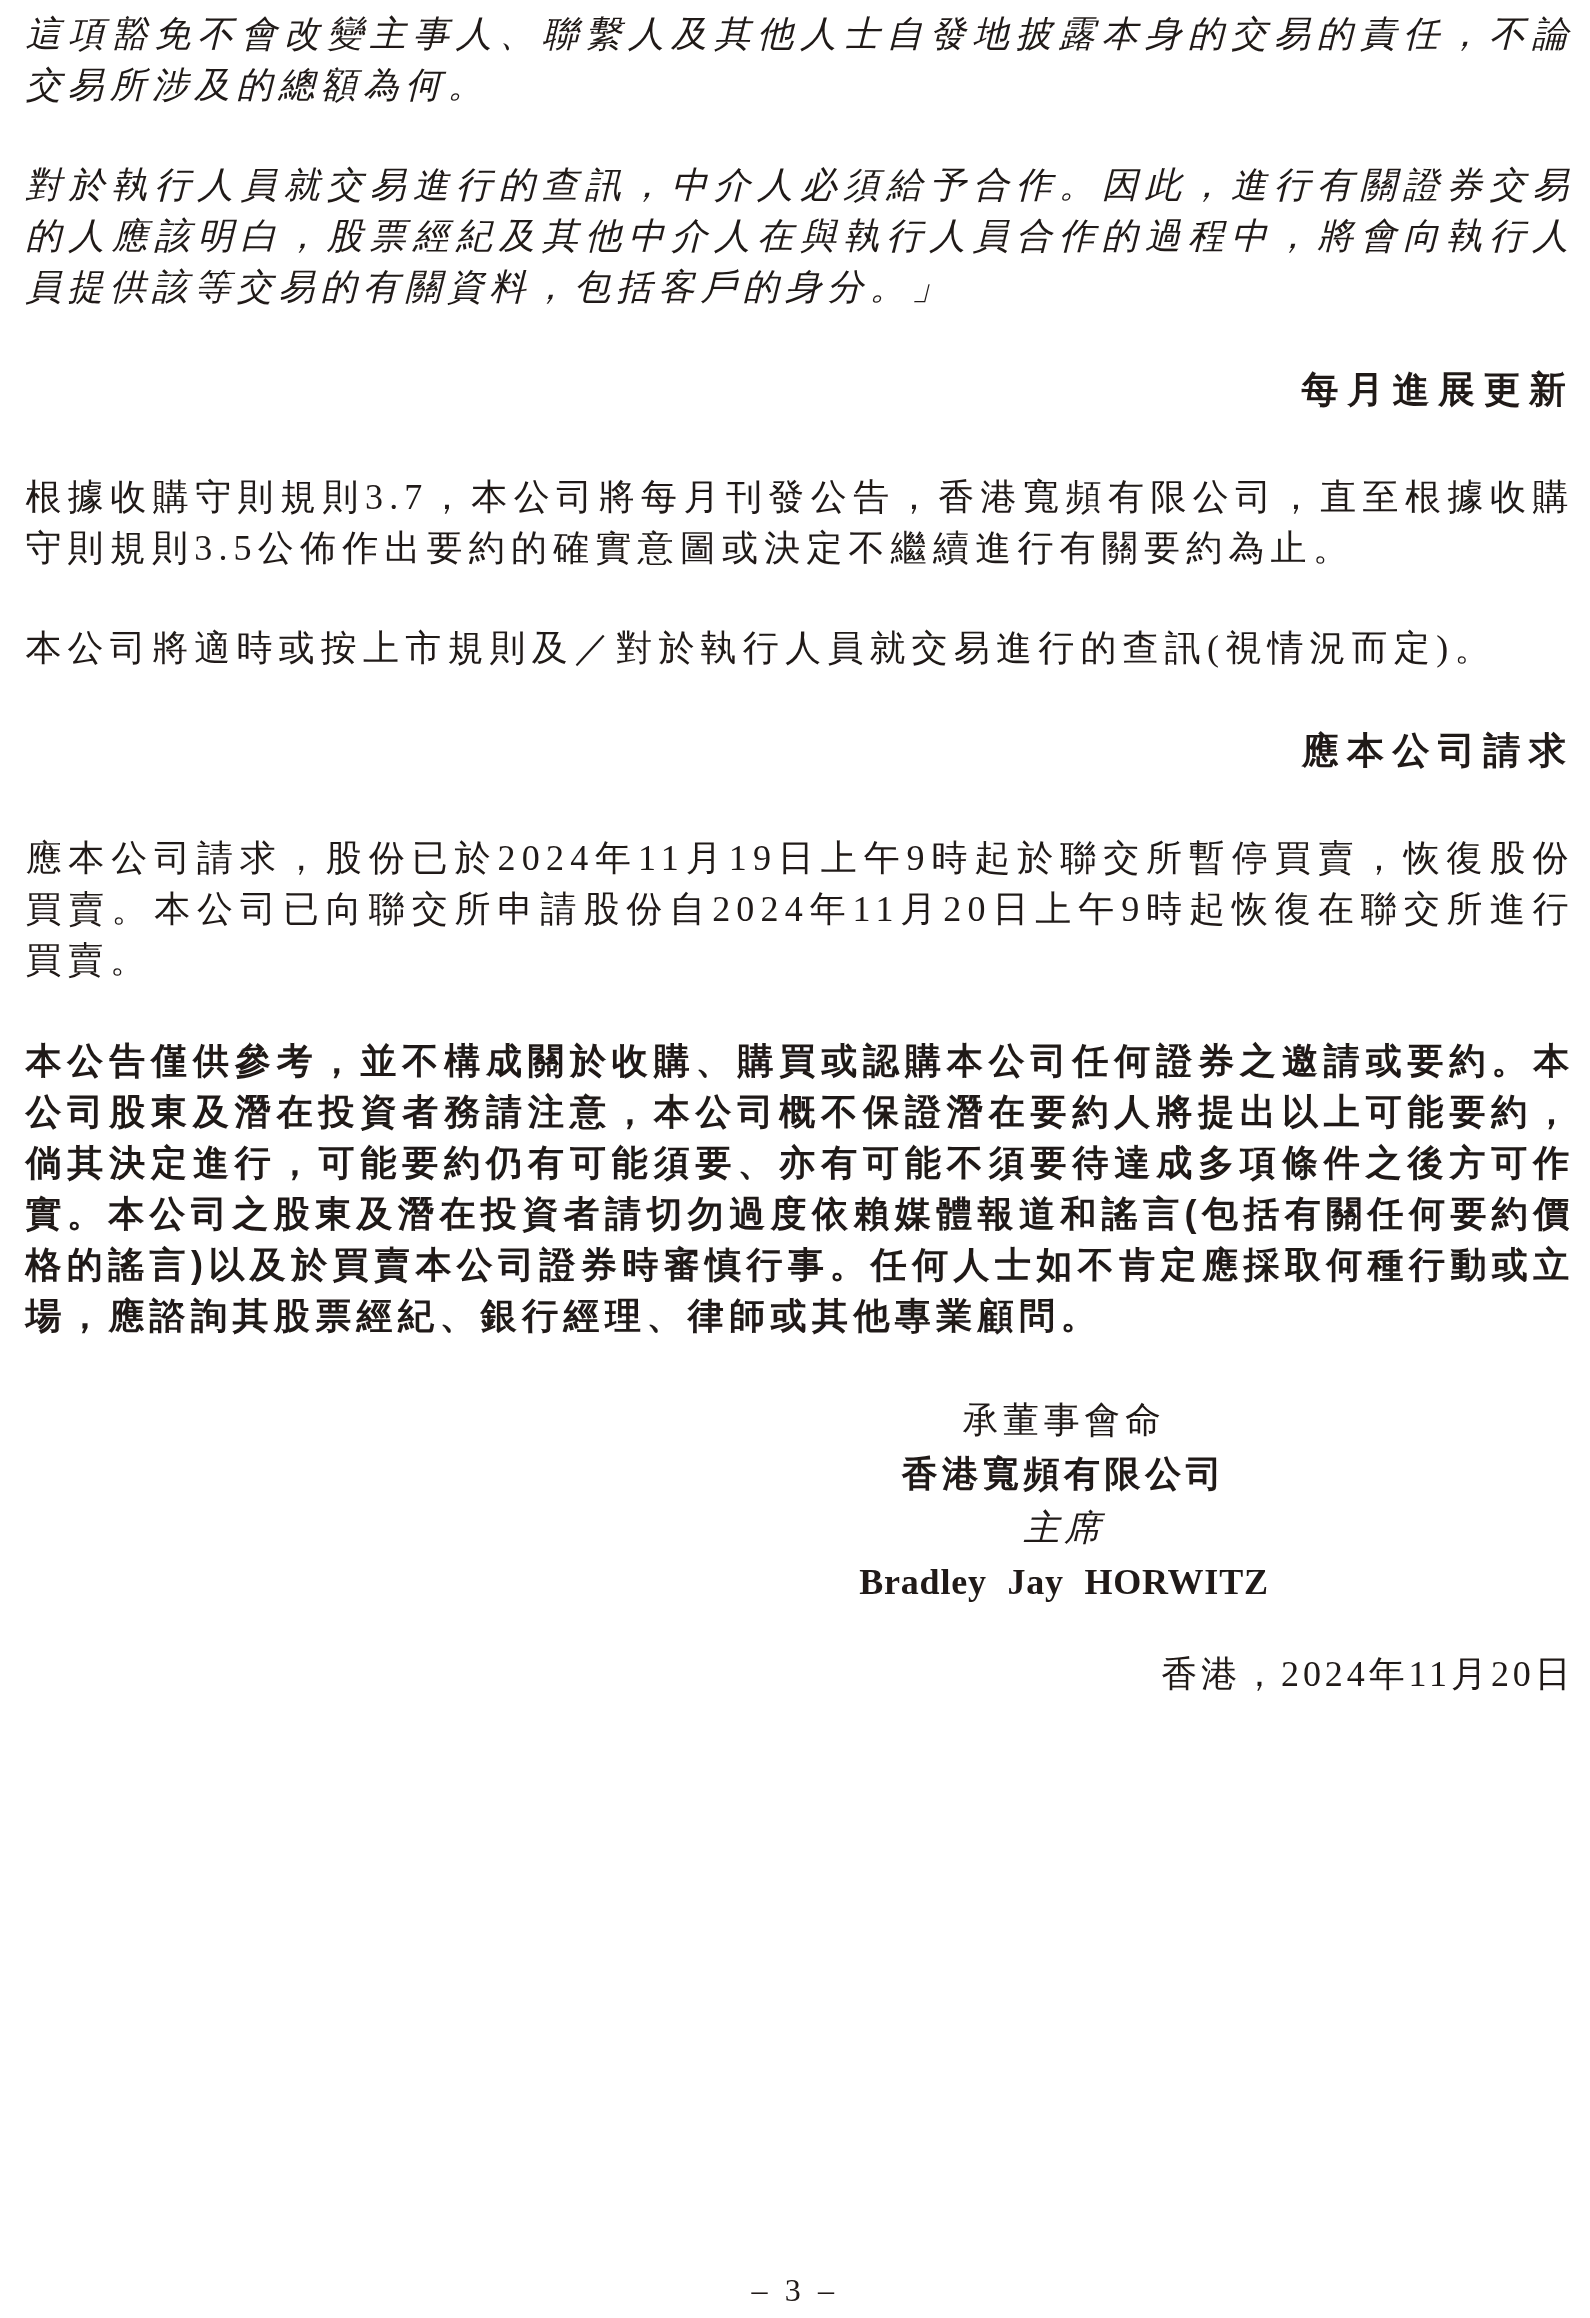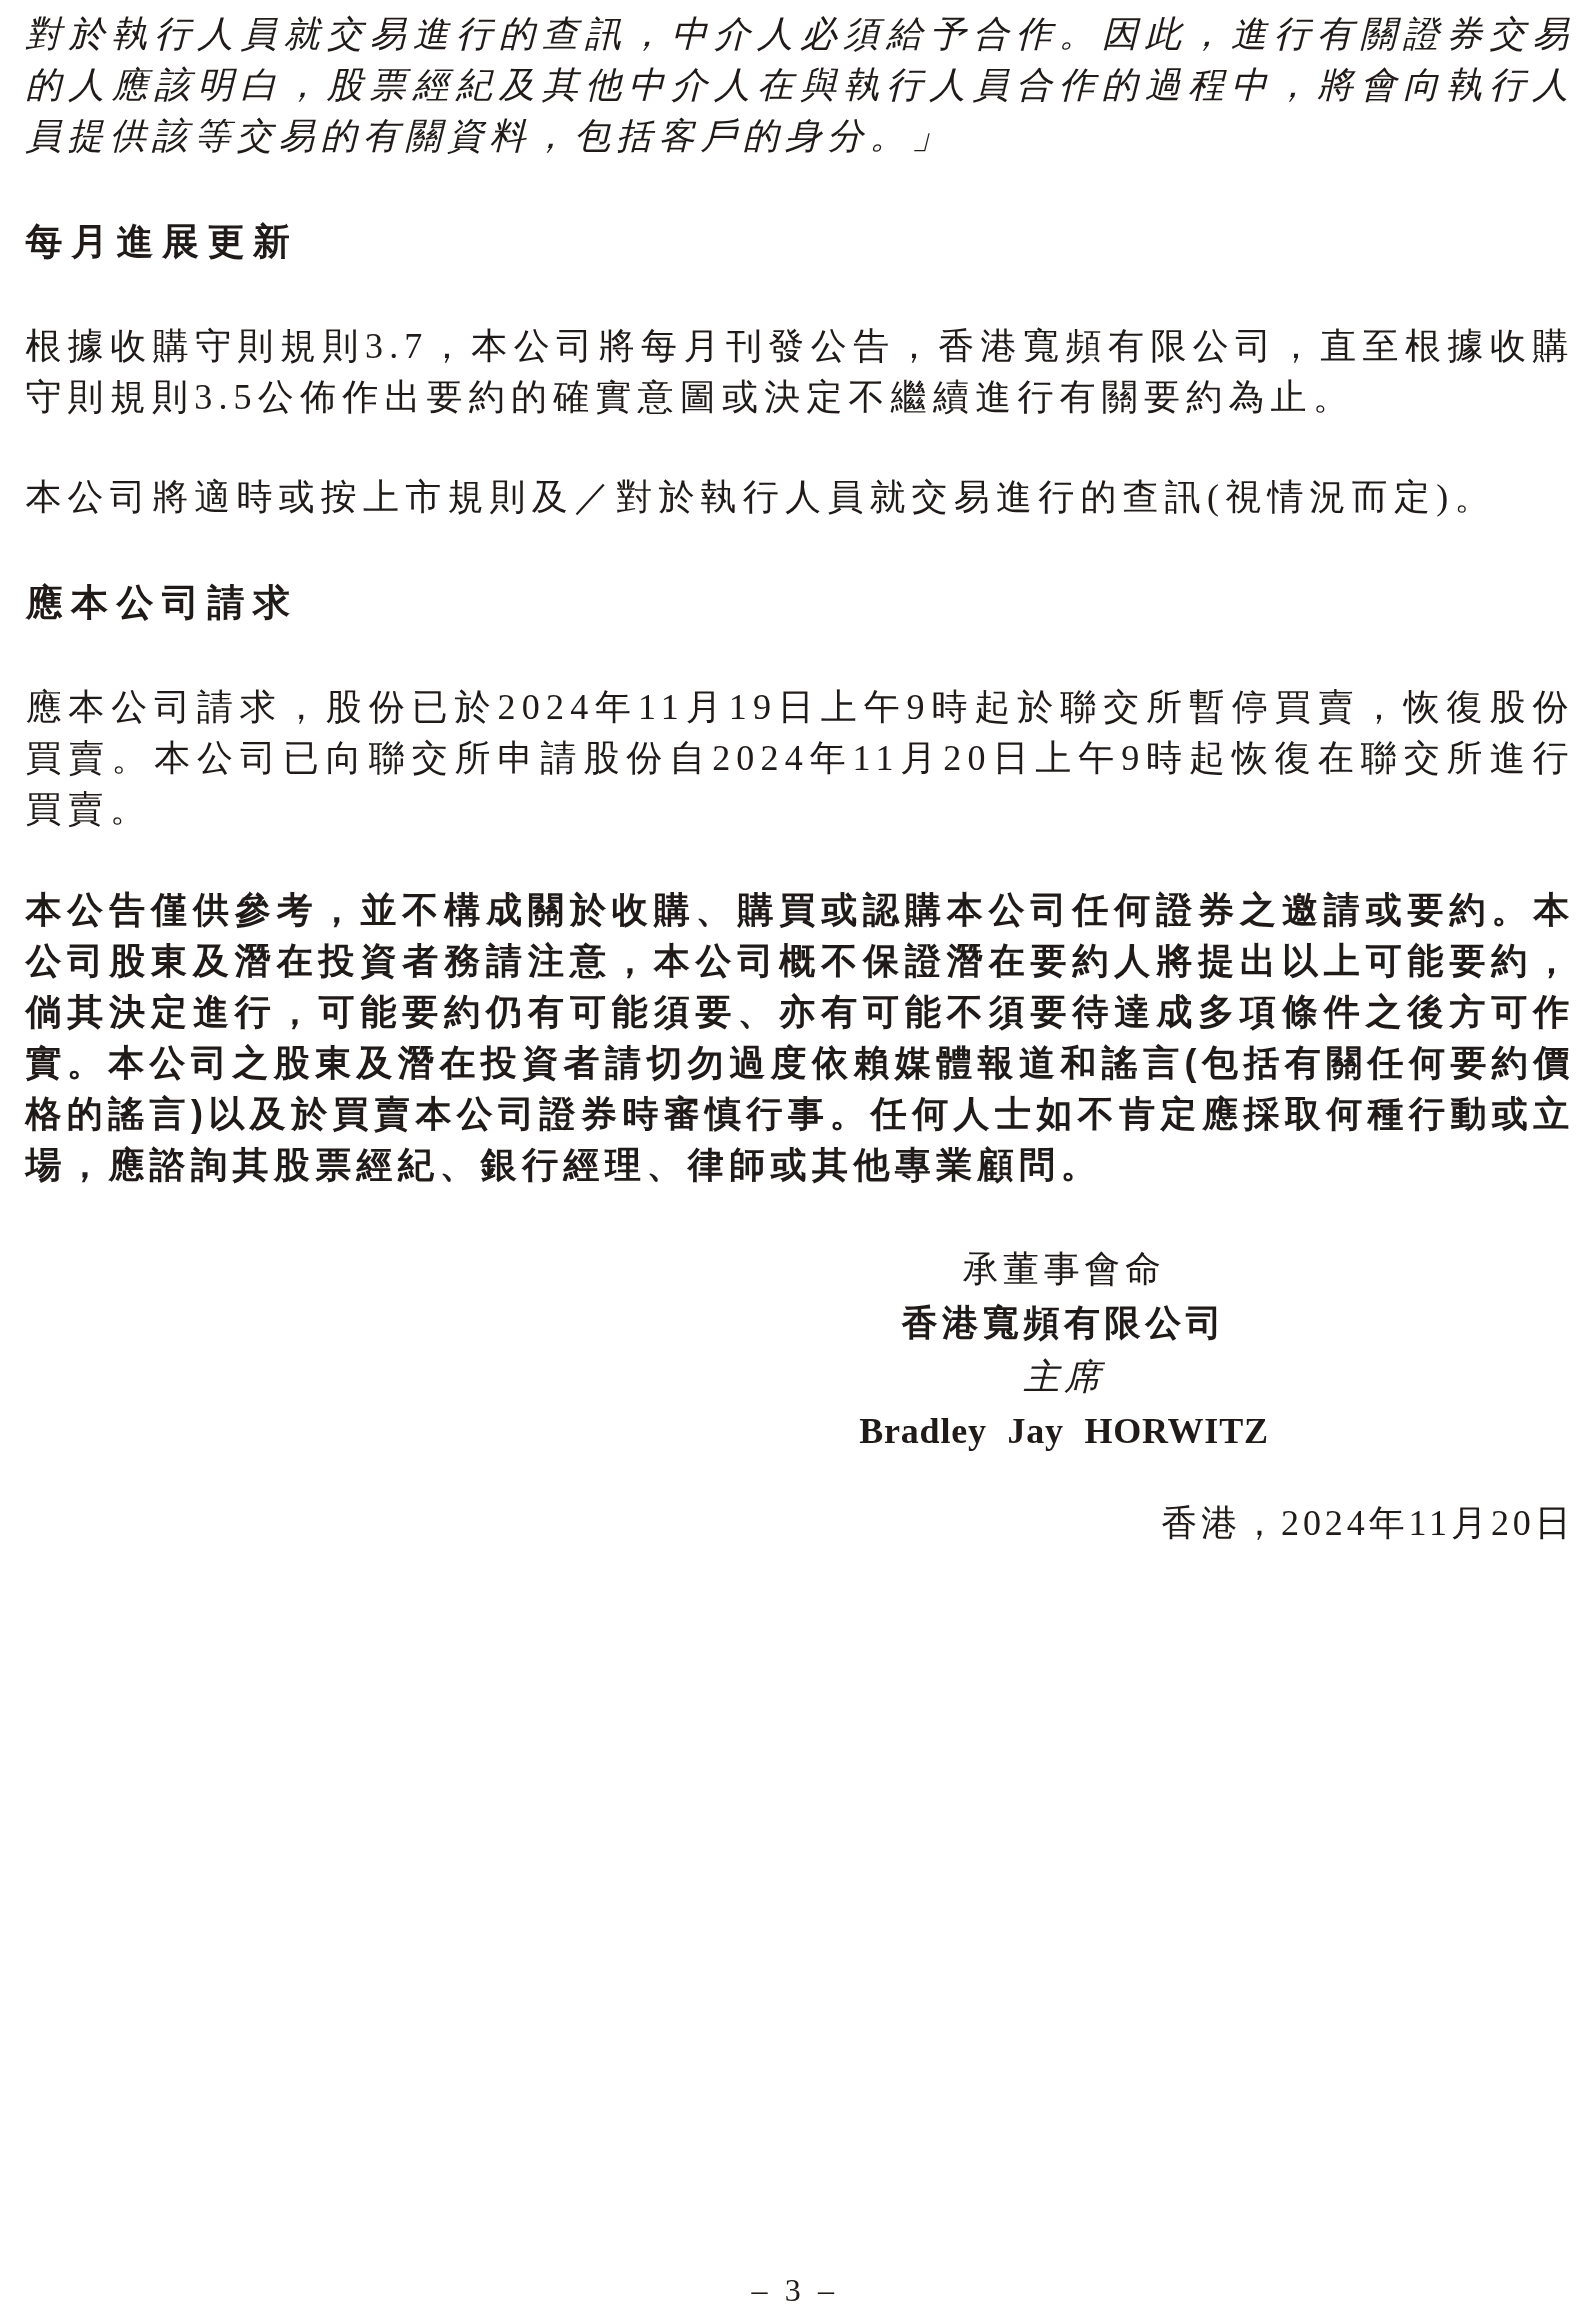--- a/index.html
+++ b/index.html
@@ -23,26 +23,27 @@
   }
   p {
     margin: 0 0 49px 0;
     text-align: justify;
     letter-spacing: 6.2px;
   }
   p.quote {
     font-style: italic;
   }
   h2.sect {
-    font-family: Liberation Sans, sans-serif;
+    font-family: Liberation Mono, monospace;
     font-weight: bold;
     font-size: 37px;
     line-height: 51px;
     letter-spacing: 8.5px;
     margin: 54px 0 54px 0;
+    text-align: right;
   }
   p.disclaimer {
     font-family: Liberation Sans, sans-serif;
     font-weight: bold;
     letter-spacing: 5.4px;
   }
   .signature {
     margin-top: 52px;
     text-align: center;
     transform: translateX(264px);
@@ -72,20 +73,21 @@
     font-size: 32px;
     letter-spacing: 4.6px;
     color: #201a18;
   }
 </style>
 </head>
 <body>
 
 <main class="page">
 
+  <p class="quote">這項豁免不會改變主事人、聯繫人及其他人士自發地披露本身的交易的責任，不論交易所涉及的總額為何。</p>
 
   <p class="quote">對於執行人員就交易進行的查訊，中介人必須給予合作。因此，進行有關證券交易的人應該明白，股票經紀及其他中介人在與執行人員合作的過程中，將會向執行人員提供該等交易的有關資料，包括客戶的身分。」</p>
 
   <h2 class="sect">每月進展更新</h2>
 
   <p class="bodytext">根據收購守則規則3.7，本公司將每月刊發公告，香港寬頻有限公司，直至根據收購守則規則3.5公佈作出要約的確實意圖或決定不繼續進行有關要約為止。</p>
 
   <p class="bodytext">本公司將適時或按上市規則及／對於執行人員就交易進行的查訊(視情況而定)。</p>
 
   <h2 class="sect">應本公司請求</h2>

